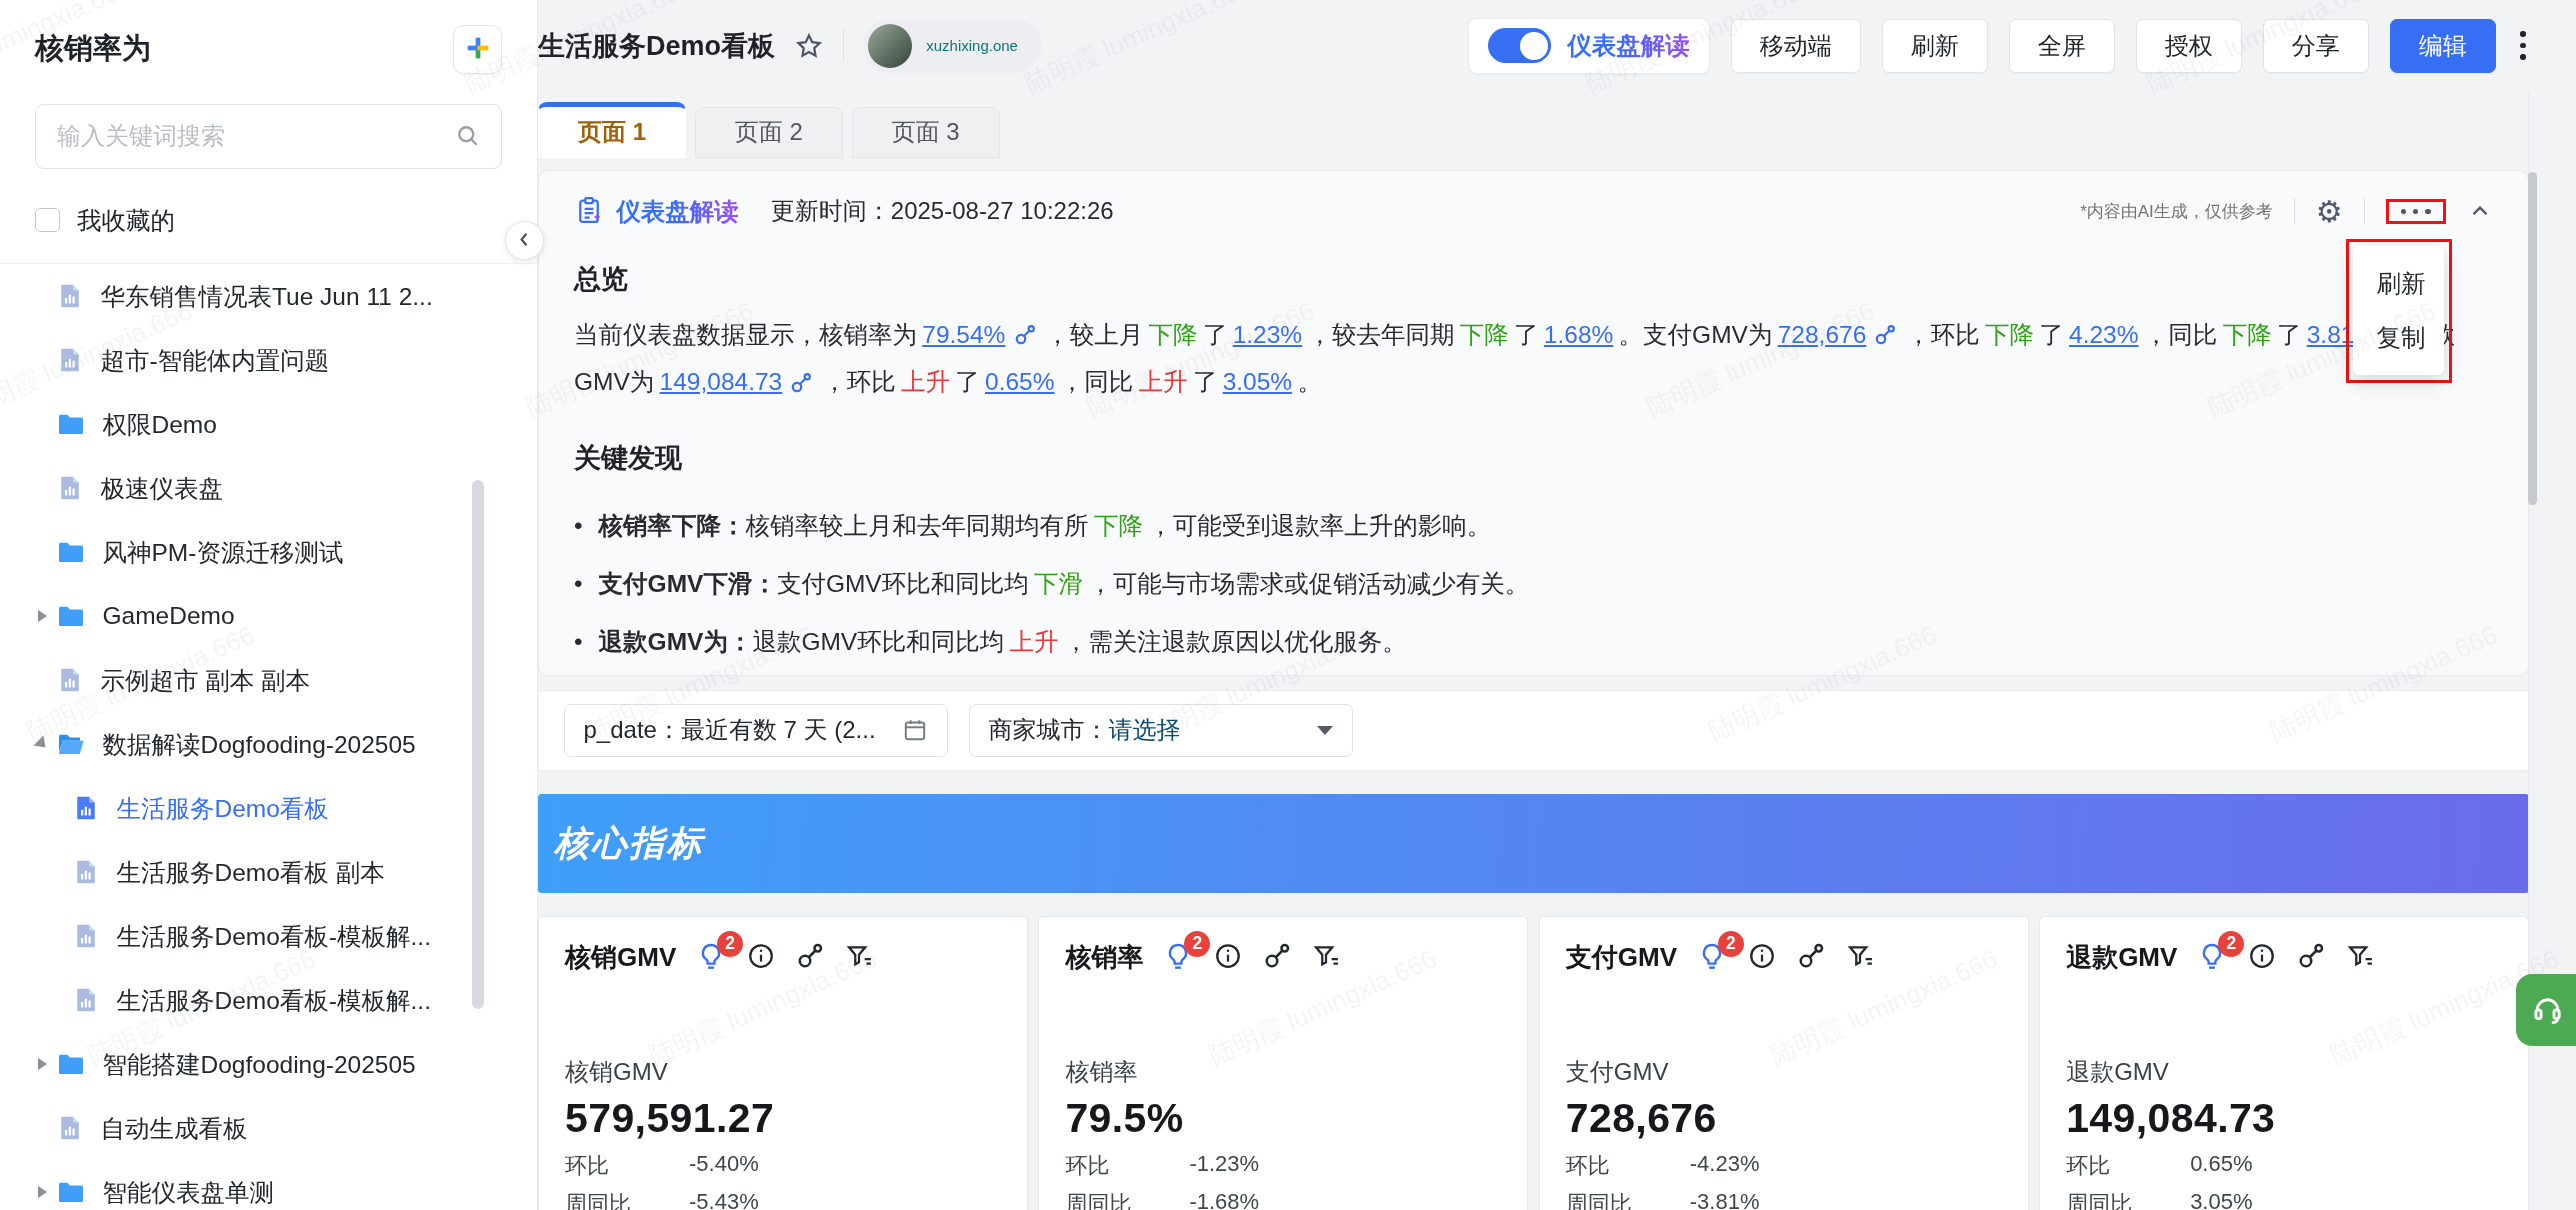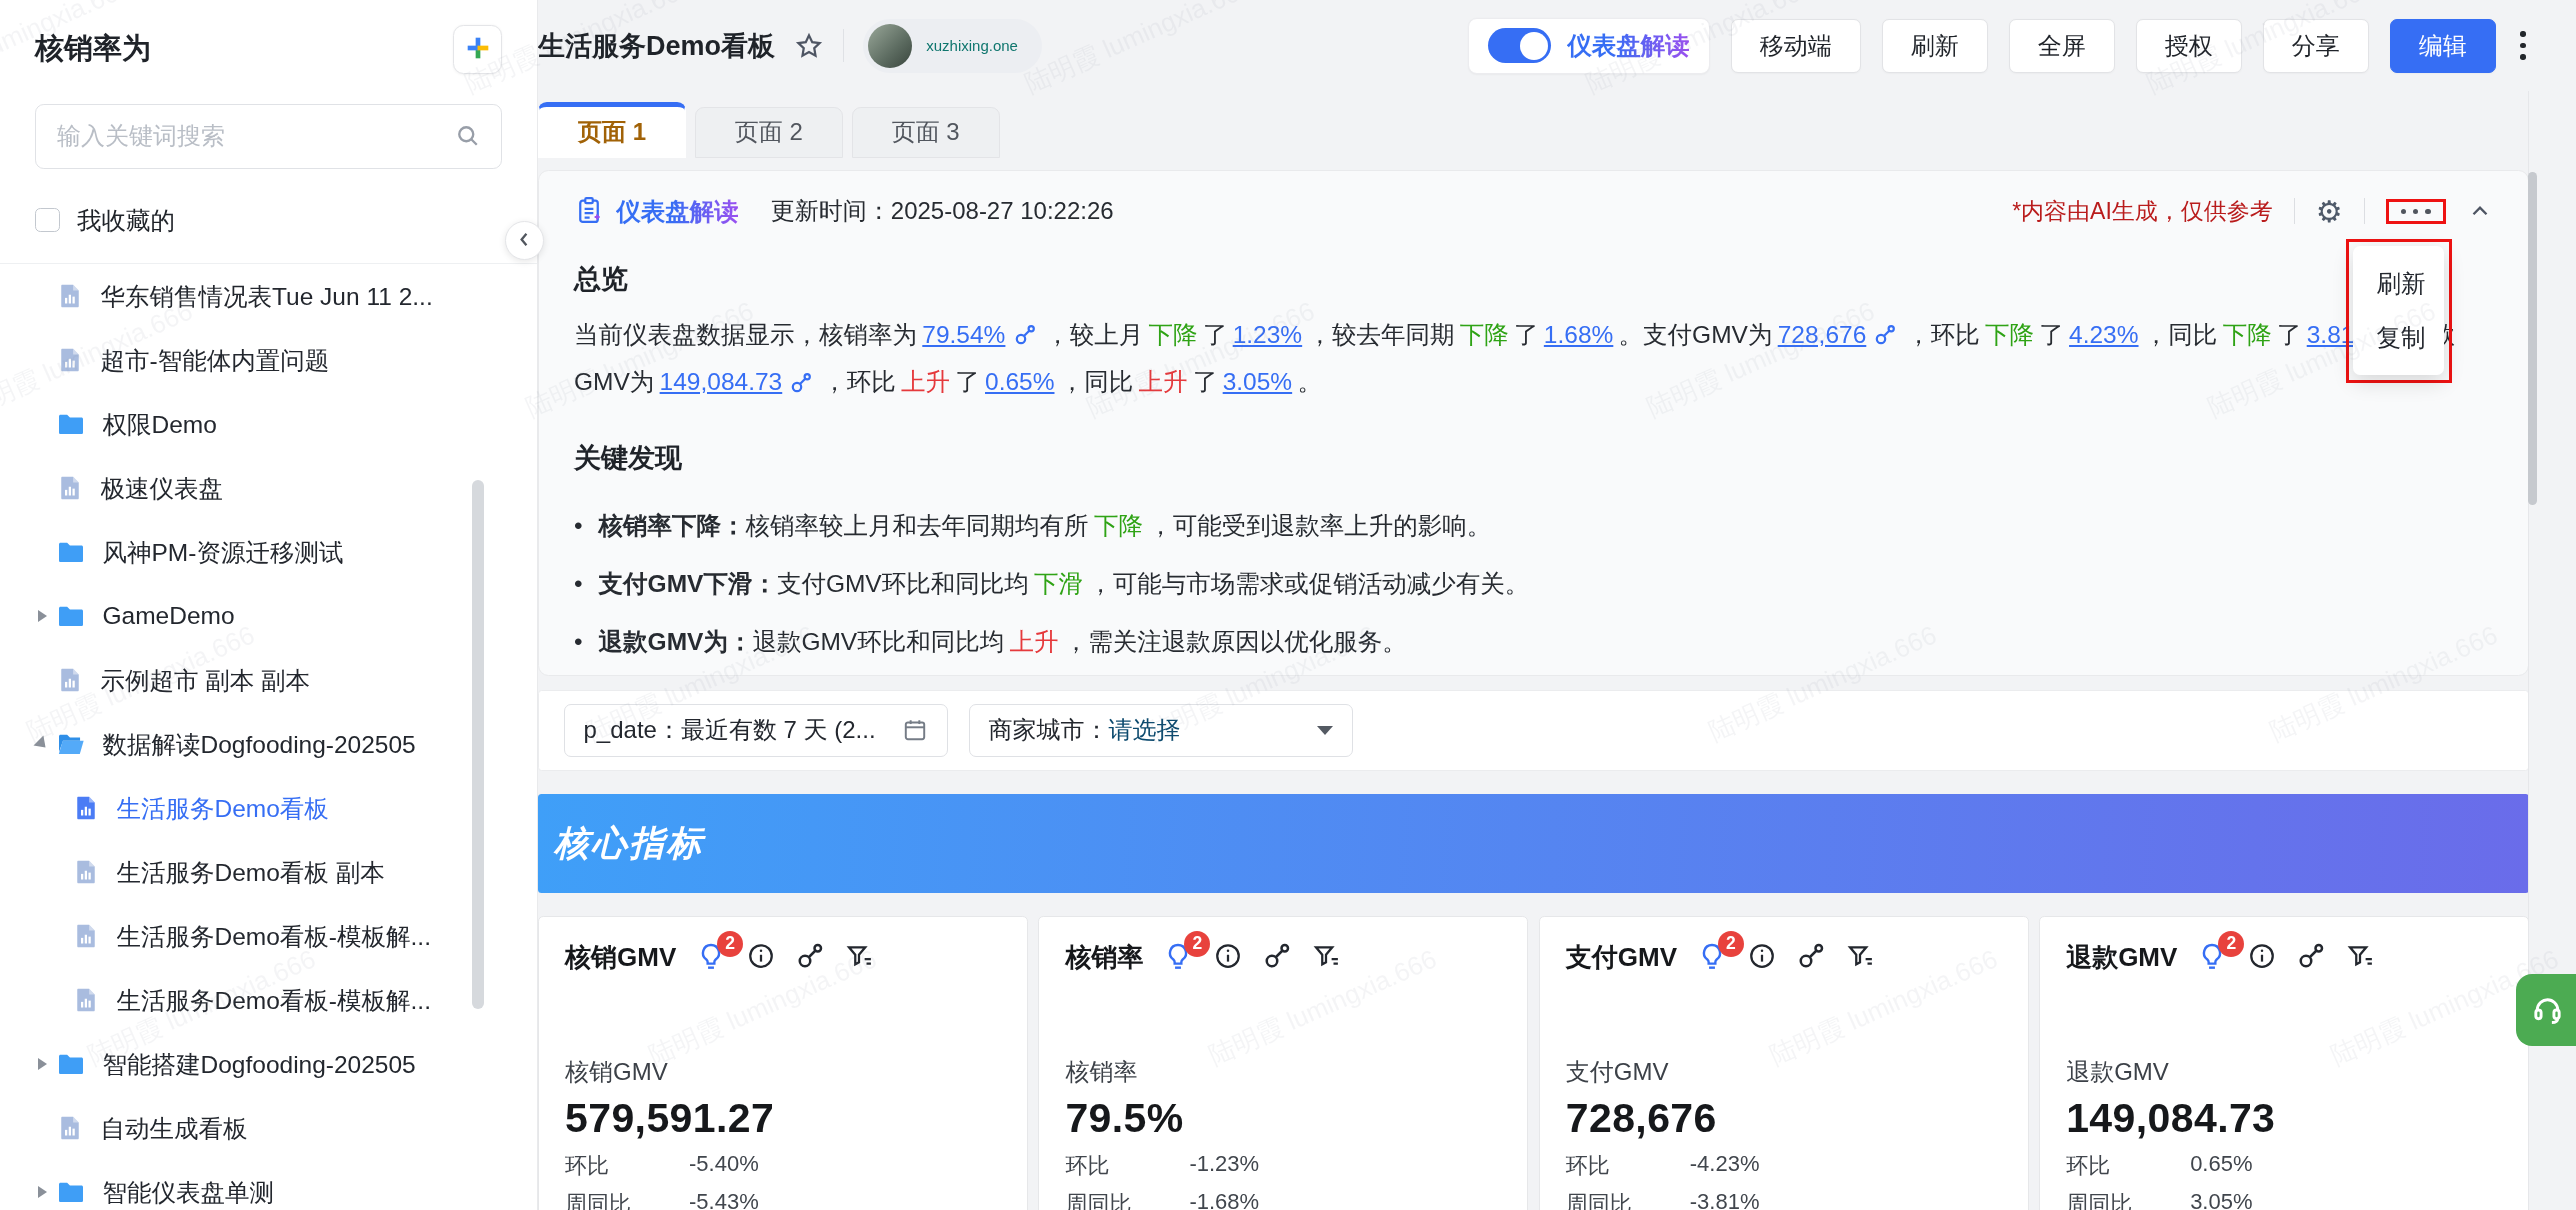--- a/index.html
+++ b/index.html
@@ -60,21 +60,21 @@
   .tab { height:51px; display:flex; align-items:center; padding:0 39px; font-size:24px; color:#51565e; background:#eef0f2; border:0.9px solid #e3e4e7; border-radius:8.8px 8.8px 0 0; margin-right:8.8px; cursor:pointer; }
   .tab.active { background:#fff; border:0.9px solid #fff; border-top:5.3px solid #366ef4; font-weight:700; color:#a16207; height:56px; }
 
   
   .panel { position:relative; margin-top:12.3px; background:#f9fafb; border:0.9px solid #e9eaec; border-radius:10.5px; height:506px; padding:23px 35px; }
   .p-head { display:flex; align-items:center; }
   .p-label { display:flex; align-items:center; gap:12.3px; }
   .p-title { font-weight:700; font-size:24.5px; background:linear-gradient(90deg,#366ef4 45%,#9b4ff0); -webkit-background-clip:text; background-clip:text; color:transparent; }
   .p-updated { margin-left:32px; font-size:24px; color:#272b31; }
   .p-right { margin-left:auto; display:flex; align-items:center; gap:21px; }
-  .disclaimer { font-size:23px; color:#b91c1c; }
+  .disclaimer { font-size:17px; color:#737373; }
   .hdiv { width:0.9px; height:26px; background:#dcdee2; }
   .iconbtn { display:inline-flex; align-items:center; cursor:pointer; }
   .redbox { border:3.5px solid #ee1212; padding:7px 12.3px; display:flex; align-items:center; }
   .dots3 { display:flex; gap:7px; }
   .dots3 i { width:5.3px; height:5.3px; border-radius:50%; background:#51565e; }
   .sec-h { font-size:27px; font-weight:700; margin-top:32px; color:#1f2329; }
   .para { margin-top:16px; font-size:24.5px; line-height:43px; color:#272b31; max-width:1936px; }
   .tok-link { color:#366ef4; text-decoration:underline; margin:0 5.3px; cursor:pointer; }
   .tok-down { color:#2fa315; margin:0 5.3px; }
   .tok-up { color:#e5393c; margin:0 5.3px; }

